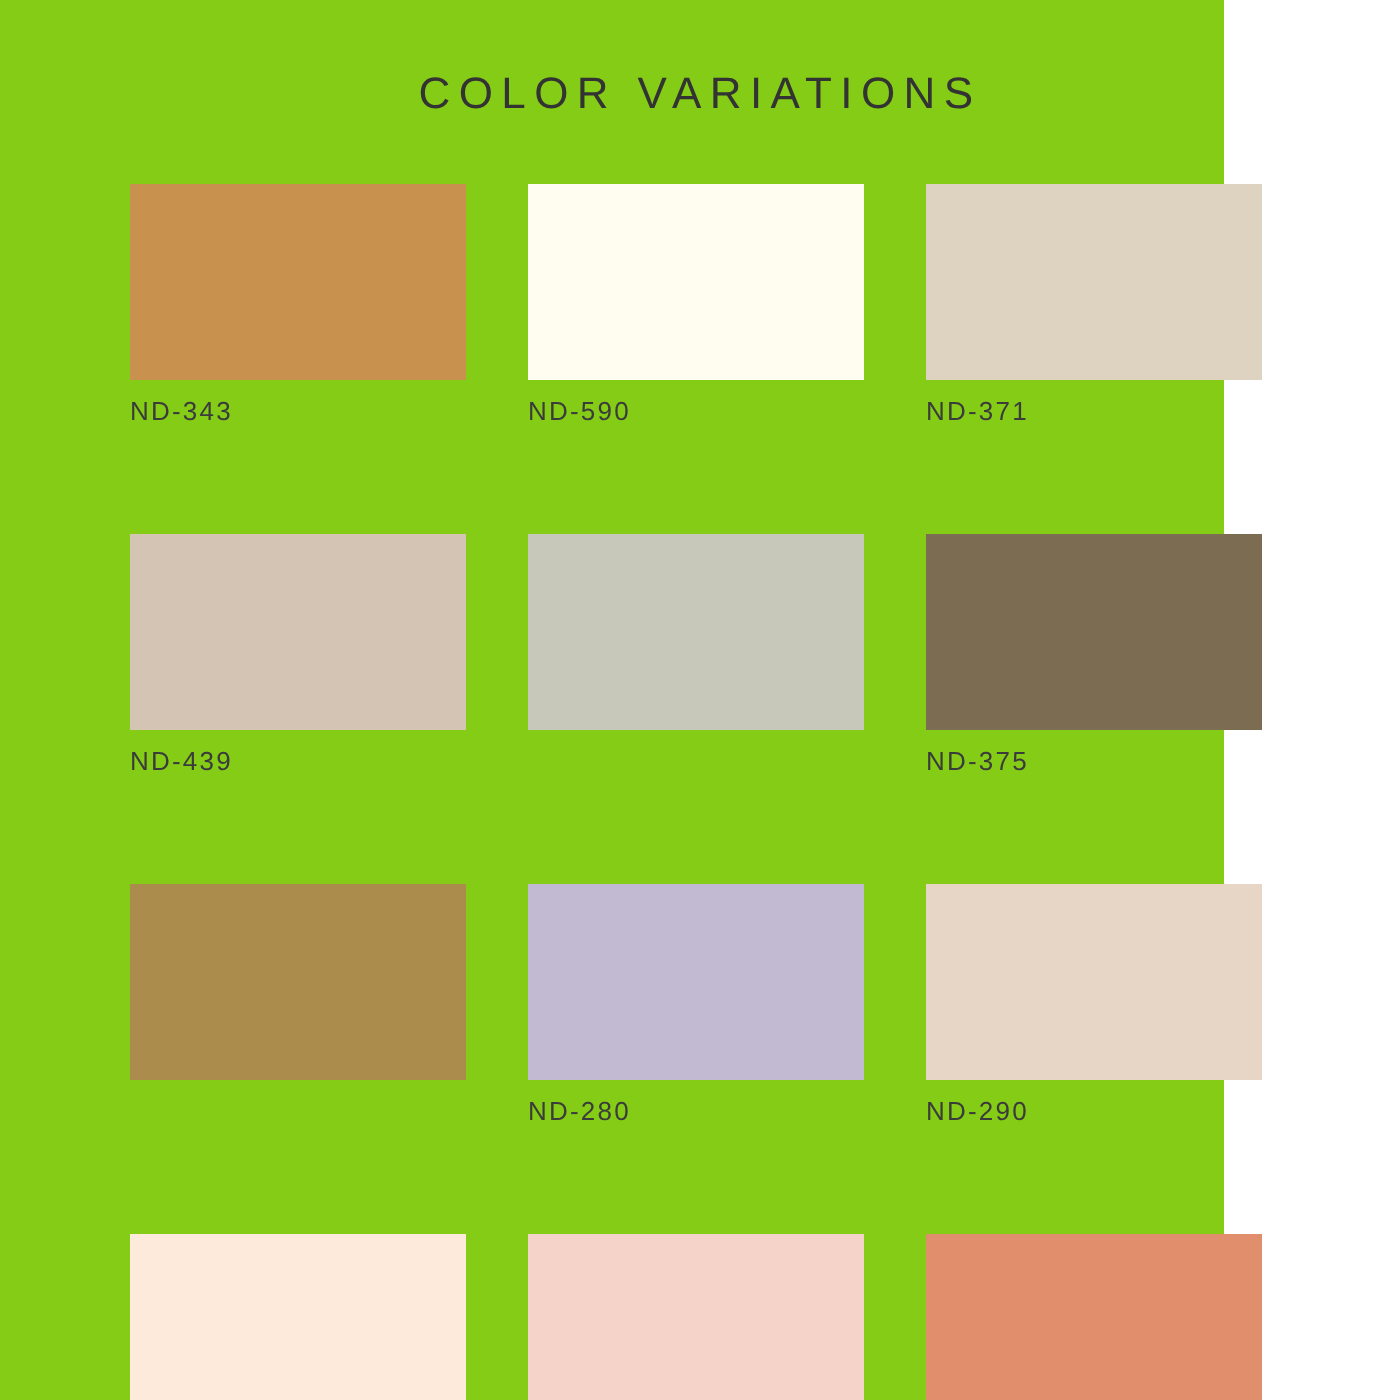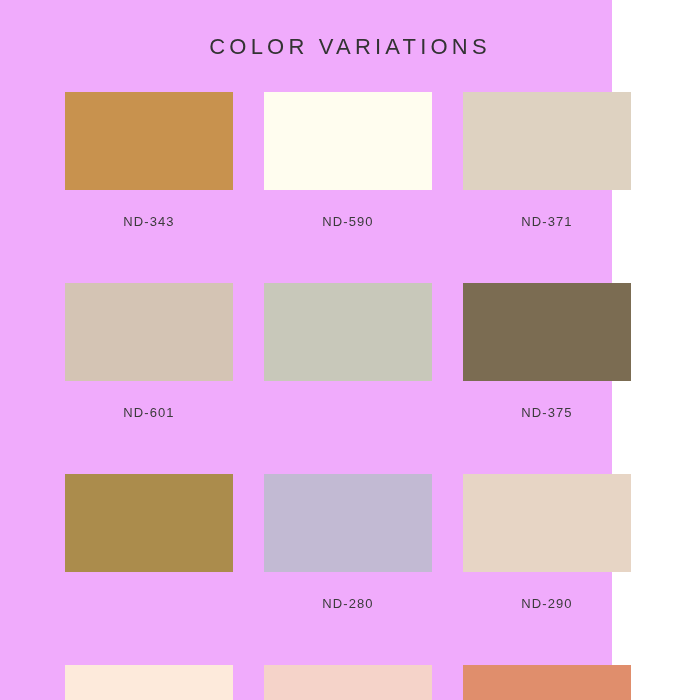--- a/index.html
+++ b/index.html
@@ -12,21 +12,21 @@
     background: #ffffff;
     font-family: "Liberation Sans", sans-serif;
     overflow: hidden;
   }
 
   .palette-page {
     position: relative;
     width: 612px;
     height: 700px;
     box-sizing: border-box;
-    background: #f0abfc;
+    background: #84cc16;
   }
 
   .page-title {
     position: absolute;
     top: 34px;
     left: 0;
     width: 700px;
     text-align: center;
     font-size: 22px;
     font-weight: 400;
@@ -52,22 +52,21 @@
   }
 
   .swatch-chip {
     width: 168px;
     height: 98px;
     display: block;
   }
 
   .swatch-label {
     display: block;
-    margin-top: 24px;
-    text-align: center;
+    margin-top: 8px;
     font-size: 13px;
     letter-spacing: 1.1px;
     color: #3b3b3b;
     white-space: nowrap;
   }
 </style>
 </head>
 <body>
 
 <div class="palette-page">
@@ -82,21 +81,21 @@
       <div class="swatch-cell">
         <span class="swatch-chip" style="background-color: rgb(255, 253, 239);"></span>
         <span class="swatch-label">ND-590</span>
       </div>
       <div class="swatch-cell">
         <span class="swatch-chip" style="background-color: rgb(222, 210, 193);"></span>
         <span class="swatch-label">ND-371</span>
       </div>
       <div class="swatch-cell">
         <span class="swatch-chip" style="background-color: rgb(212, 196, 180);"></span>
-        <span class="swatch-label">ND-601</span>
+        <span class="swatch-label">ND-439</span>
       </div>
       <div class="swatch-cell">
         <span class="swatch-chip" style="background-color: rgb(200, 200, 186);"></span>
       </div>
       <div class="swatch-cell">
         <span class="swatch-chip" style="background-color: rgb(123, 108, 82);"></span>
         <span class="swatch-label">ND-375</span>
       </div>
       <div class="swatch-cell">
         <span class="swatch-chip" style="background-color: rgb(171, 140, 76);"></span>

